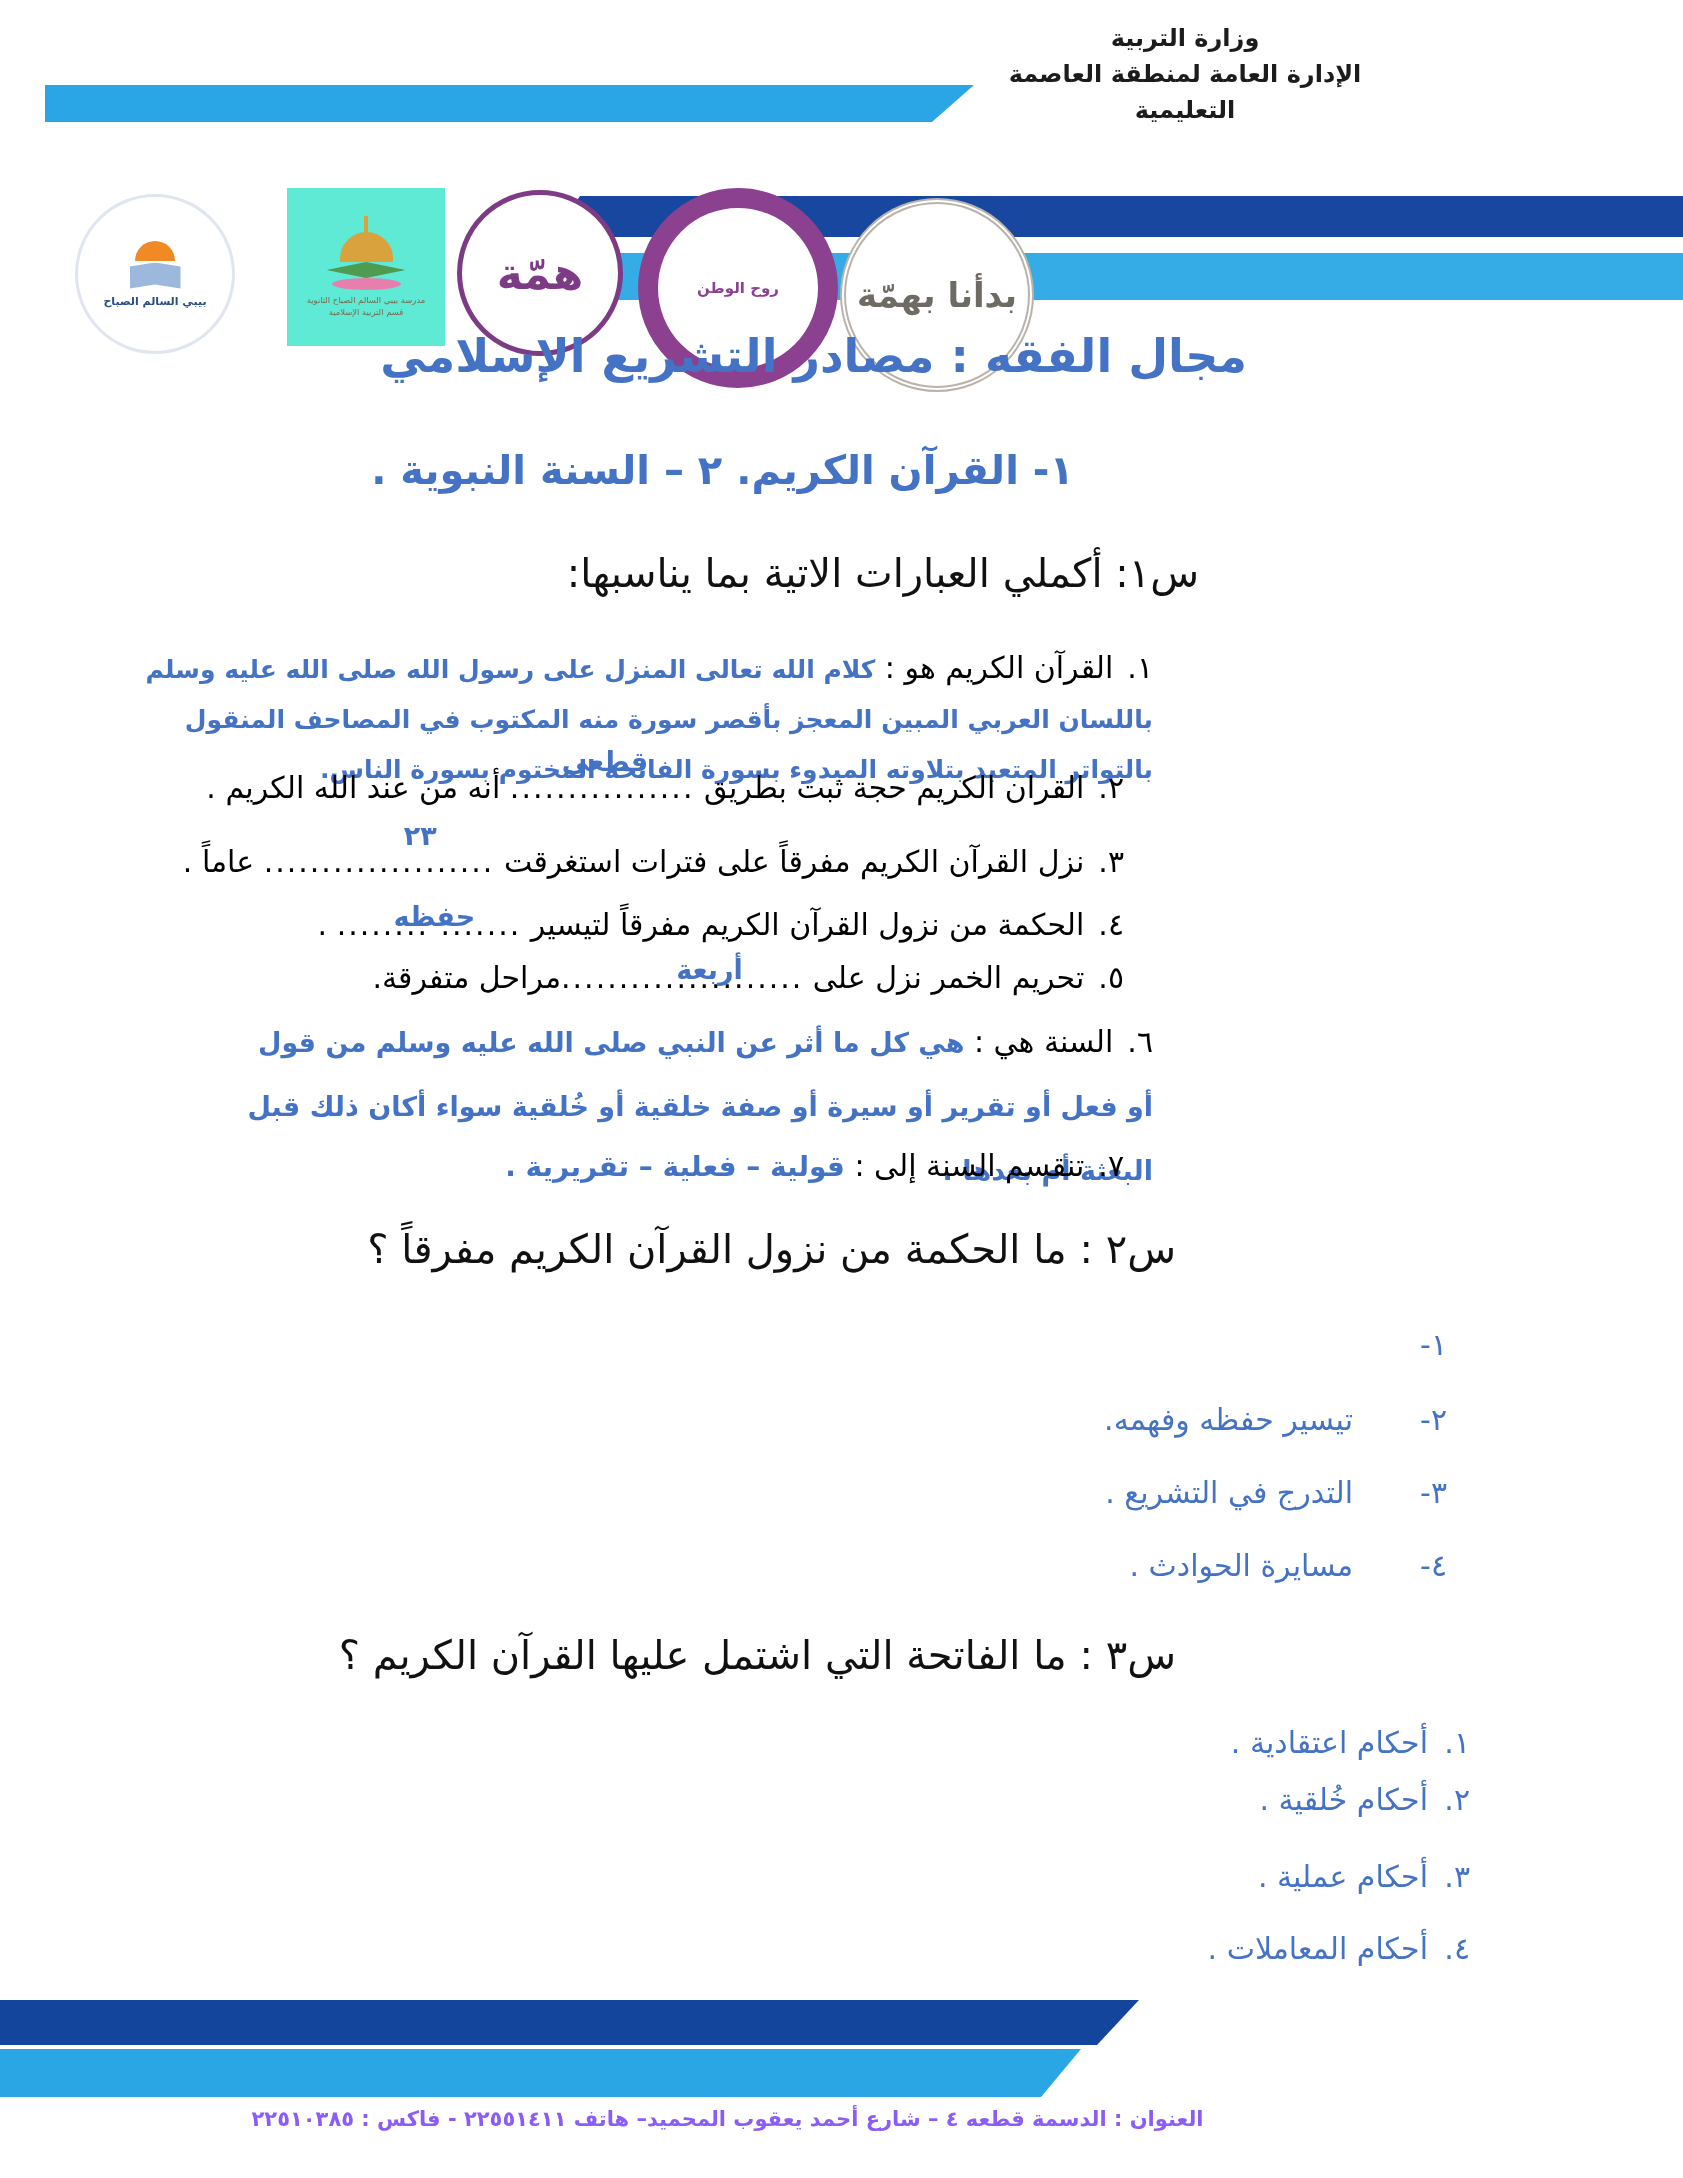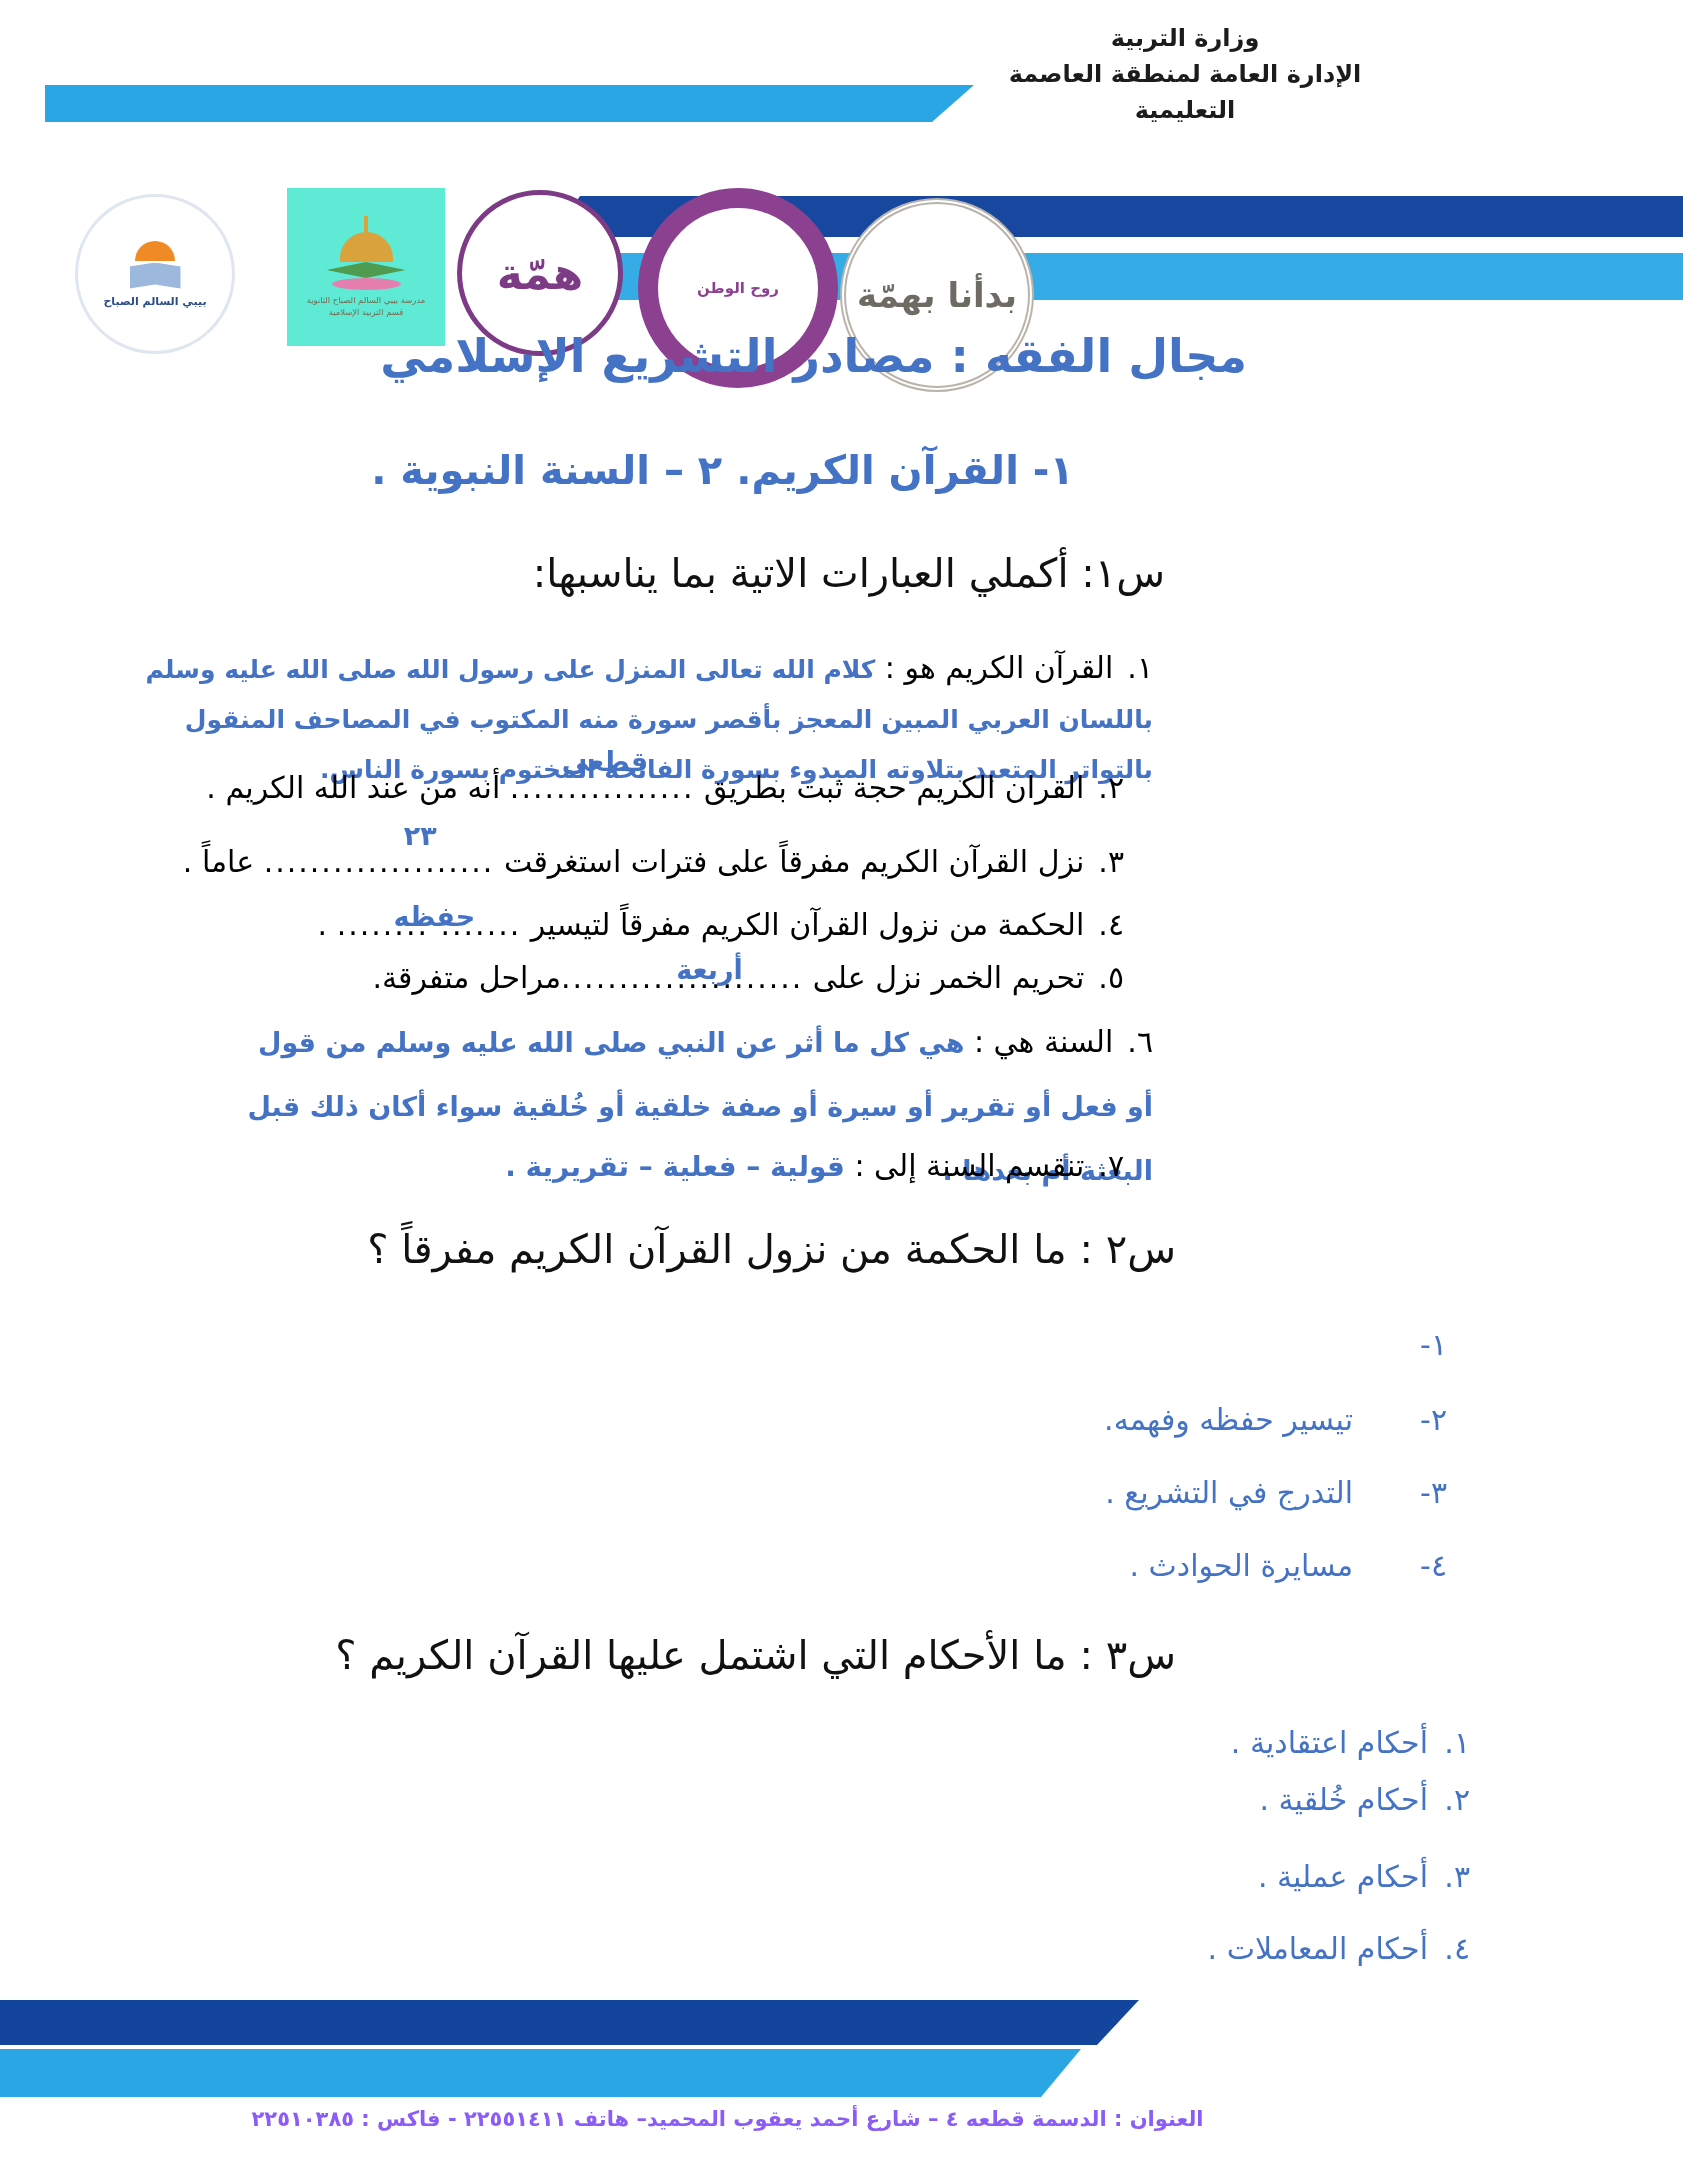--- a/index.html
+++ b/index.html
@@ -43,21 +43,21 @@
   .logo5 .cal{color:#6e6a64;font-size:34px;font-weight:bold;line-height:38px;}
 
   
   .title1{top:329px;left:198px;width:1049px;text-align:right;
     font-size:46px;font-weight:bold;color:#4472c4;}
   .title2{top:447px;left:198px;width:1049px;text-align:center;
     font-size:40px;font-weight:bold;color:#4472c4;}
 
   
   .qhead{font-size:40px;color:#111;white-space:nowrap;}
-  .q1h{top:550px;right:518px;}
+  .q1h{top:550px;right:484px;}
   .q2h{top:1226px;right:507px;}
   .q3h{top:1632px;right:507px;}
 
   .item{font-size:30px;line-height:48px;color:#000;}
   .nowrap{white-space:nowrap;}
   .ans{color:#4472c4;font-weight:bold;font-size:25px;}
   .num{padding-left:14px;}
   .it1{top:644px;right:530px;left:89px;}
   .it2{top:764px;right:559px;}
   .it3{top:838px;right:559px;}
@@ -176,21 +176,21 @@
   </div>
   <div class="abs blue-row q2r3">
     <span class="rnum">٣-</span>
       <span>التدرج في التشريع .</span>
   </div>
   <div class="abs blue-row q2r4">
     <span class="rnum">٤-</span>
       <span>مسايرة الحوادث .</span>
   </div>
 
-  <div class="abs qhead q3h">س٣ : ما الأحكام التي اشتمل عليها القرآن الكريم ؟</div>
+  <div class="abs qhead q3h">س٣ : ما الفاتحة التي اشتمل عليها القرآن الكريم ؟</div>
 
   <div class="abs blue-row q3r q3r1">
     <span class="rnum">١.</span>
       <span>أحكام اعتقادية .</span>
   </div>
   <div class="abs blue-row q3r q3r2">
     <span class="rnum">٢.</span>
       <span>أحكام خُلقية .</span>
   </div>
   <div class="abs blue-row q3r q3r3">

